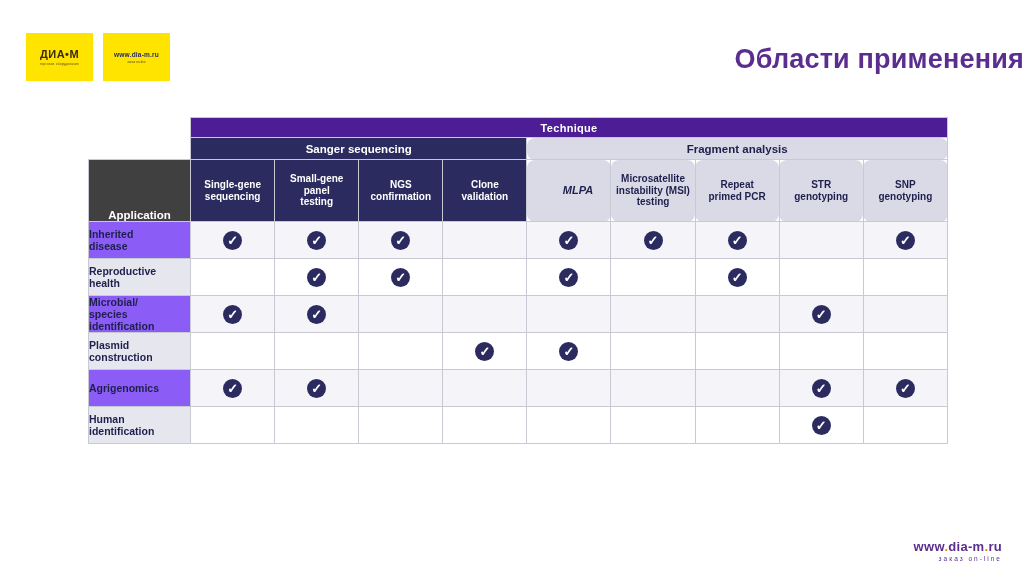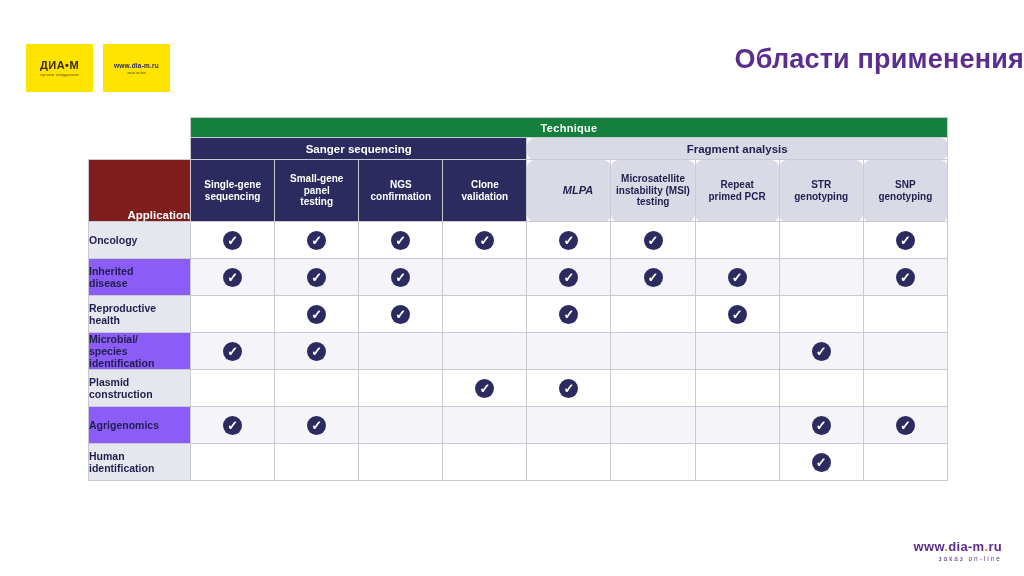--- a/index.html
+++ b/index.html
@@ -10,21 +10,21 @@
     background: #ffffff;
     font-family: "Liberation Sans", sans-serif;
     position: relative;
     overflow: hidden;
   }
 
   
   .logo-strip {
     position: absolute;
     left: 26px;
-    top: 44px;
+    top: 33px;
     display: flex;
     gap: 10px;
   }
   .logo-box {
     width: 67px;
     height: 48px;
     background: #ffe400;
     display: flex;
     flex-direction: column;
     align-items: center;
@@ -78,21 +78,21 @@
   table.matrix {
     border-collapse: collapse;
     width: 860px;
     table-layout: fixed;
   }
   table.matrix td, table.matrix th {
     border: 1px solid #c9c9d4;
     padding: 0;
   }
 
-  .navy { background: #15803d; color: #ffffff; }
+  .navy { background: #4c1d95; color: #ffffff; }
   .band { background: #2b2b5f; color: #ffffff; }
   .band-light { background: #d9dae6; color: #1f1f4e; border-radius: 8px; }
 
   .hdr-technique {
     height: 20px;
     text-align: center;
     font-size: 11px;
     font-weight: bold;
     letter-spacing: 0.3px;
   }
@@ -108,25 +108,25 @@
     text-align: center;
     vertical-align: middle;
     font-size: 10px;
     font-weight: bold;
     line-height: 1.18;
     padding: 2px 3px;
   }
   .hdr-col.italic { font-style: italic; font-size: 11px; padding-left: 18px; }
   .corner-blank { background: #ffffff; border: none !important; }
   .app-head {
-    background: #7f1d1d;
+    background: #404040;
     color: #ffffff;
     font-size: 11.5px;
     font-weight: bold;
-    text-align: right;
+    text-align: center;
     padding: 0 0 6px 8px;
     vertical-align: bottom;
     height: 62px;
   }
 
   .row-label {
     background: #e6e6ee;
     color: #1f1f4e;
     font-size: 10.5px;
     font-weight: bold;
@@ -232,32 +232,20 @@
         <th class="band hdr-col">Clone<br>validation</th>
         <th class="band-light hdr-col italic">MLPA</th>
         <th class="band-light hdr-col">Microsatellite<br>instability (MSI)<br>testing</th>
         <th class="band-light hdr-col">Repeat<br>primed PCR</th>
         <th class="band-light hdr-col">STR<br>genotyping</th>
         <th class="band-light hdr-col">SNP<br>genotyping</th>
       </tr>
     </thead>
     <tbody id="matrix-body">
         <tr>
-          <td class="row-label">Oncology</td>
-          <td class="cell"><span class="check"></span></td>
-          <td class="cell"><span class="check"></span></td>
-          <td class="cell"><span class="check"></span></td>
-          <td class="cell"><span class="check"></span></td>
-          <td class="cell"><span class="check"></span></td>
-          <td class="cell"><span class="check"></span></td>
-          <td class="cell"></td>
-          <td class="cell"></td>
-          <td class="cell"><span class="check"></span></td>
-        </tr>
-        <tr>
           <td class="row-label alt">Inherited<br>disease</td>
           <td class="cell shade"><span class="check"></span></td>
           <td class="cell shade"><span class="check"></span></td>
           <td class="cell shade"><span class="check"></span></td>
           <td class="cell shade"></td>
           <td class="cell shade"><span class="check"></span></td>
           <td class="cell shade"><span class="check"></span></td>
           <td class="cell shade"><span class="check"></span></td>
           <td class="cell shade"></td>
           <td class="cell shade"><span class="check"></span></td>

